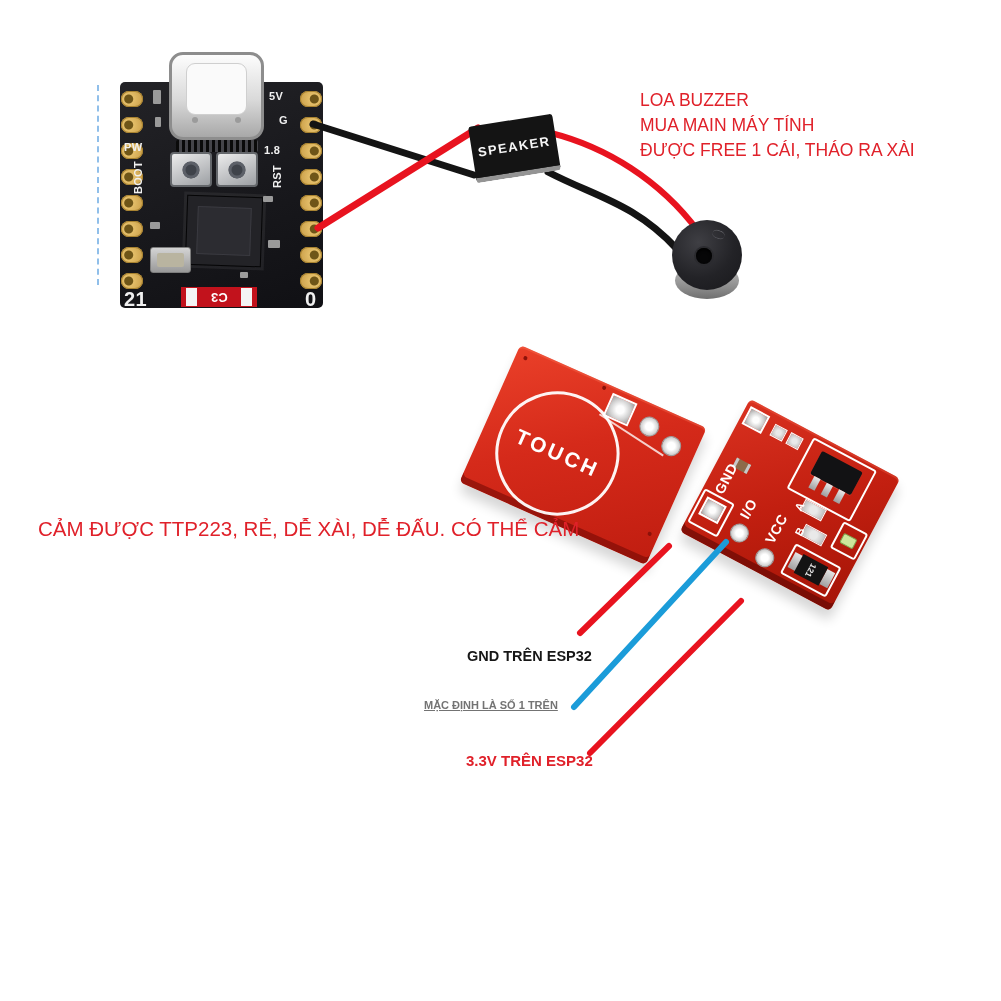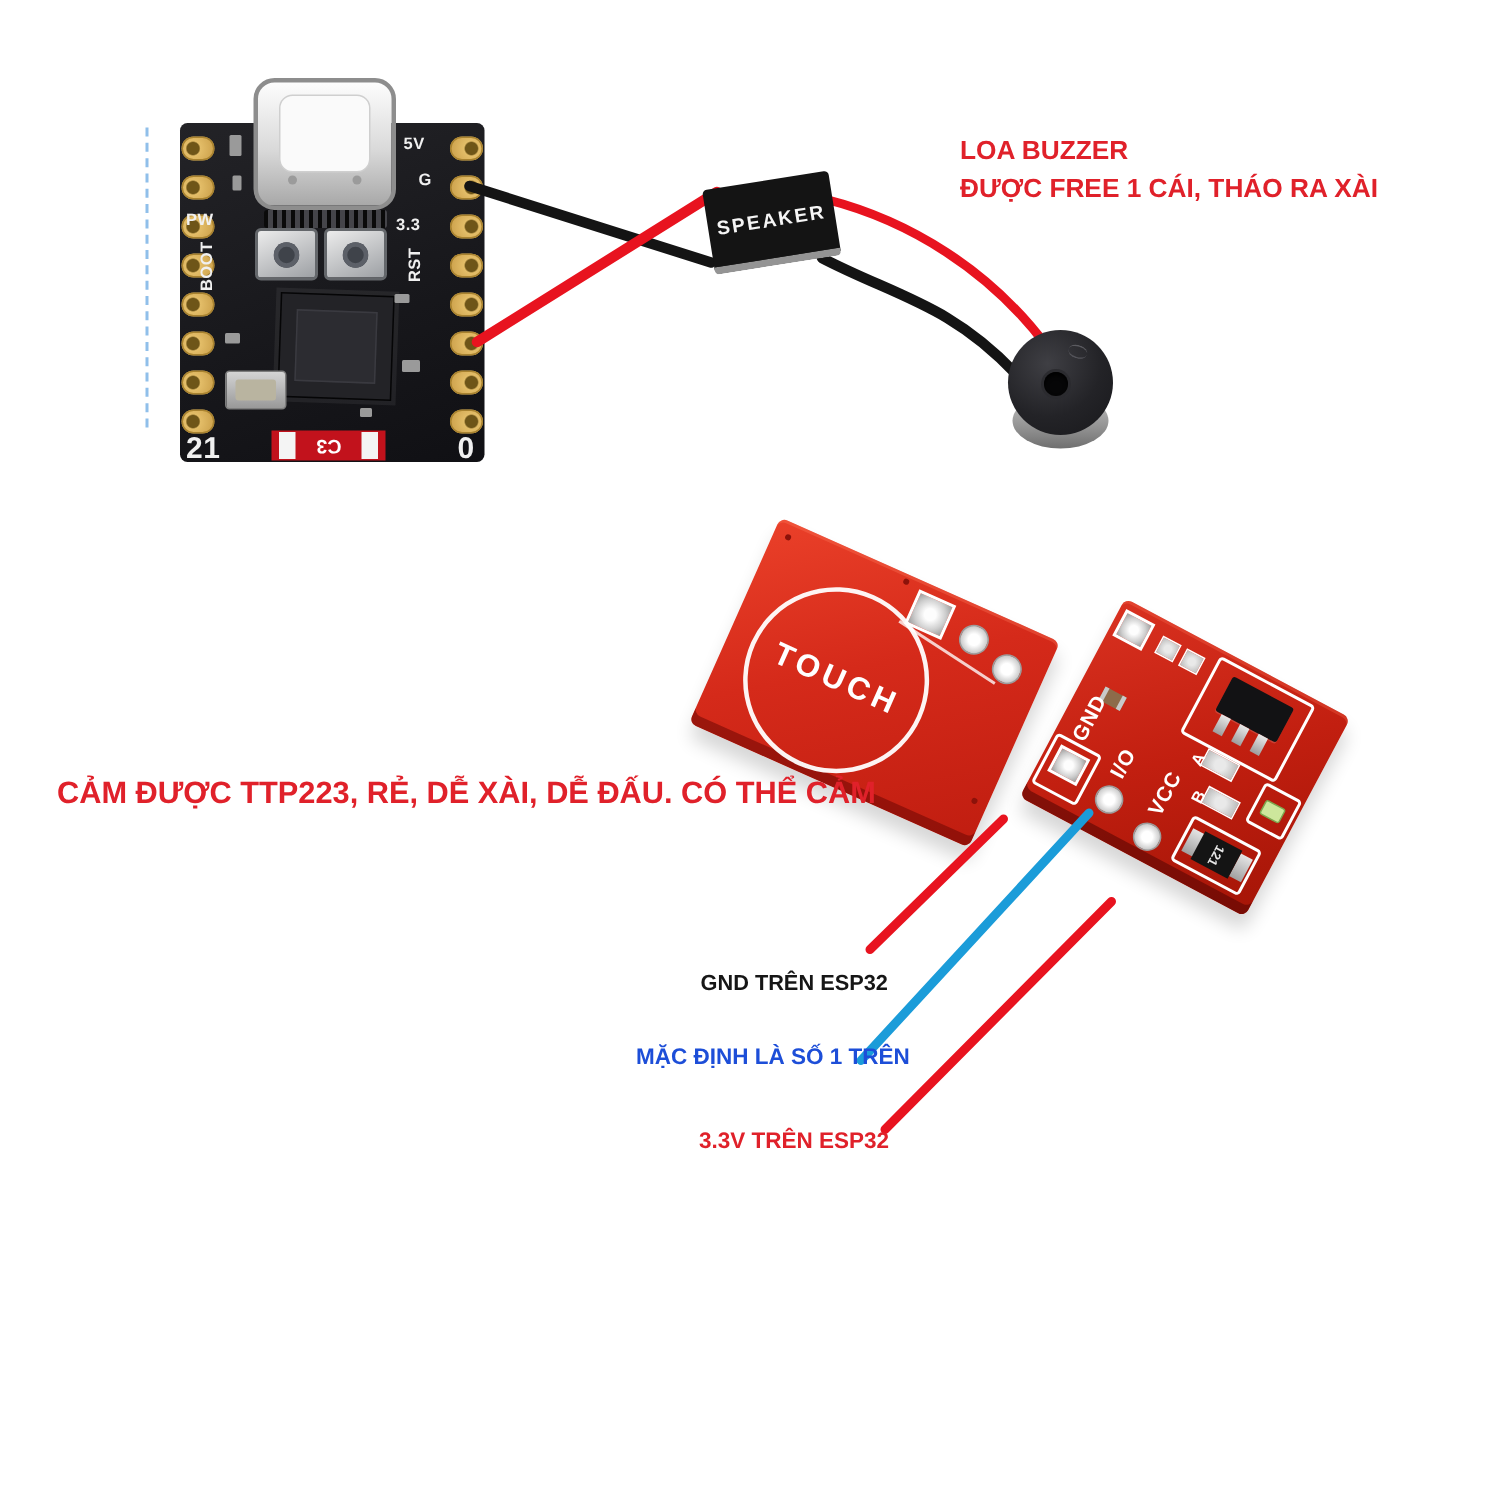--- a/index.html
+++ b/index.html
@@ -98,26 +98,26 @@
        display:flex;align-items:center;justify-content:center;}
   .res-label{color:#e8e8e8;font-size:8.5px;font-weight:bold;transform:rotate(90deg);}
   .rpad{position:absolute;width:9px;height:17px;background:linear-gradient(180deg,#e4e4e4,#a0a0a0);}
   .cap{position:absolute;left:16px;top:58px;width:16px;height:10px;background:#8d6b4a;
        border-left:3px solid #c9c9c9;border-right:3px solid #c9c9c9;}
   .bm-pin{position:absolute;color:#fff;font-weight:bold;font-size:14px;letter-spacing:.5px;
           transform:rotate(-90deg);transform-origin:left top;white-space:nowrap;}
   .bm-pin.small{font-size:11px;}
 
   
-  .note{position:absolute;font-weight:bold;z-index:8;}
+  .note{position:absolute;font-weight:normal;z-index:8;}
   .note-buzzer{left:640px;top:88px;font-size:17.5px;line-height:25px;color:#e0212a;}
   .note-sensor{left:38px;top:513px;font-size:20.5px;line-height:31px;color:#e0212a;}
   .wl{position:absolute;font-weight:bold;z-index:8;}
   .wl-gnd{left:467px;top:648px;font-size:14.5px;color:#161616;}
-  .wl-io{left:424px;top:692px;font-size:15px;line-height:26px;color:#1d4ed8;}
+  .wl-io{left:424px;top:692px;font-size:11px;line-height:26px;color:#737373;text-decoration:underline;}
   .wl-vcc{left:466px;top:752px;font-size:15px;color:#e0212a;}
 </style>
 </head>
 <body>
 
 <div id="scene">
 
   <div class="dash-guide"></div>
 
   <div class="esp-board"></div>
@@ -168,21 +168,21 @@
   <div class="smd" style="left:240px;top:272px;width:8px;height:6px"></div>
 
   <div class="c3">
     <div class="c3-stripe l"></div>
     <div class="c3-stripe r"></div>
     <span class="c3-label">C3</span>
   </div>
 
   <span class="blabel" style="left:269px;top:90px">5V</span>
   <span class="blabel" style="left:279px;top:114px">G</span>
-  <span class="blabel" style="left:264px;top:144px">3.3</span>
+  <span class="blabel" style="left:264px;top:144px">1.8</span>
   <span class="blabel rot" style="left:271px;top:188px">RST</span>
   <span class="blabel" style="left:124px;top:141px">PW</span>
   <span class="blabel rot" style="left:132px;top:194px">BOOT</span>
   <span class="blabel big" style="left:124px;top:288px">21</span>
   <span class="blabel big" style="left:305px;top:288px">0</span>
 
   <svg id="wires" width="1001" height="1001" viewBox="0 0 1001 1001">
     <line x1="313" y1="124" x2="474" y2="175" stroke="#141414" stroke-width="7" stroke-linecap="round"></line>
     <line x1="318" y1="228" x2="478" y2="128" stroke="#e8131f" stroke-width="7" stroke-linecap="round"></line>
     <path d="M551,133 C606,147 660,180 698,231" fill="none" stroke="#e8131f" stroke-width="6" stroke-linecap="round"></path>
@@ -246,20 +246,21 @@
     <div class="hole" style="left:44px;top:114px;width:19px;height:19px"></div>
     <div class="hole" style="left:78px;top:124px;width:19px;height:19px"></div>
 
     <span class="bm-pin" style="left:8px;top:98px">GND</span>
     <span class="bm-pin" style="left:42px;top:108px">I/O</span>
     <span class="bm-pin" style="left:76px;top:118px">VCC</span>
   </div>
 
   <div class="note note-buzzer">
     <div>LOA BUZZER</div>
+    <div>MUA MAIN MÁY TÍNH</div>
     <div>ĐƯỢC FREE 1 CÁI, THÁO RA XÀI</div>
   </div>
 
   <div class="note note-sensor">
     <div>CẢM ĐƯỢC TTP223, RẺ, DỄ XÀI, DỄ ĐẤU. CÓ THỂ CẢM</div>
   </div>
 
   <div class="wl wl-gnd">GND TRÊN ESP32</div>
   <div class="wl wl-io">
     <div>MẶC ĐỊNH LÀ SỐ 1 TRÊN</div>

